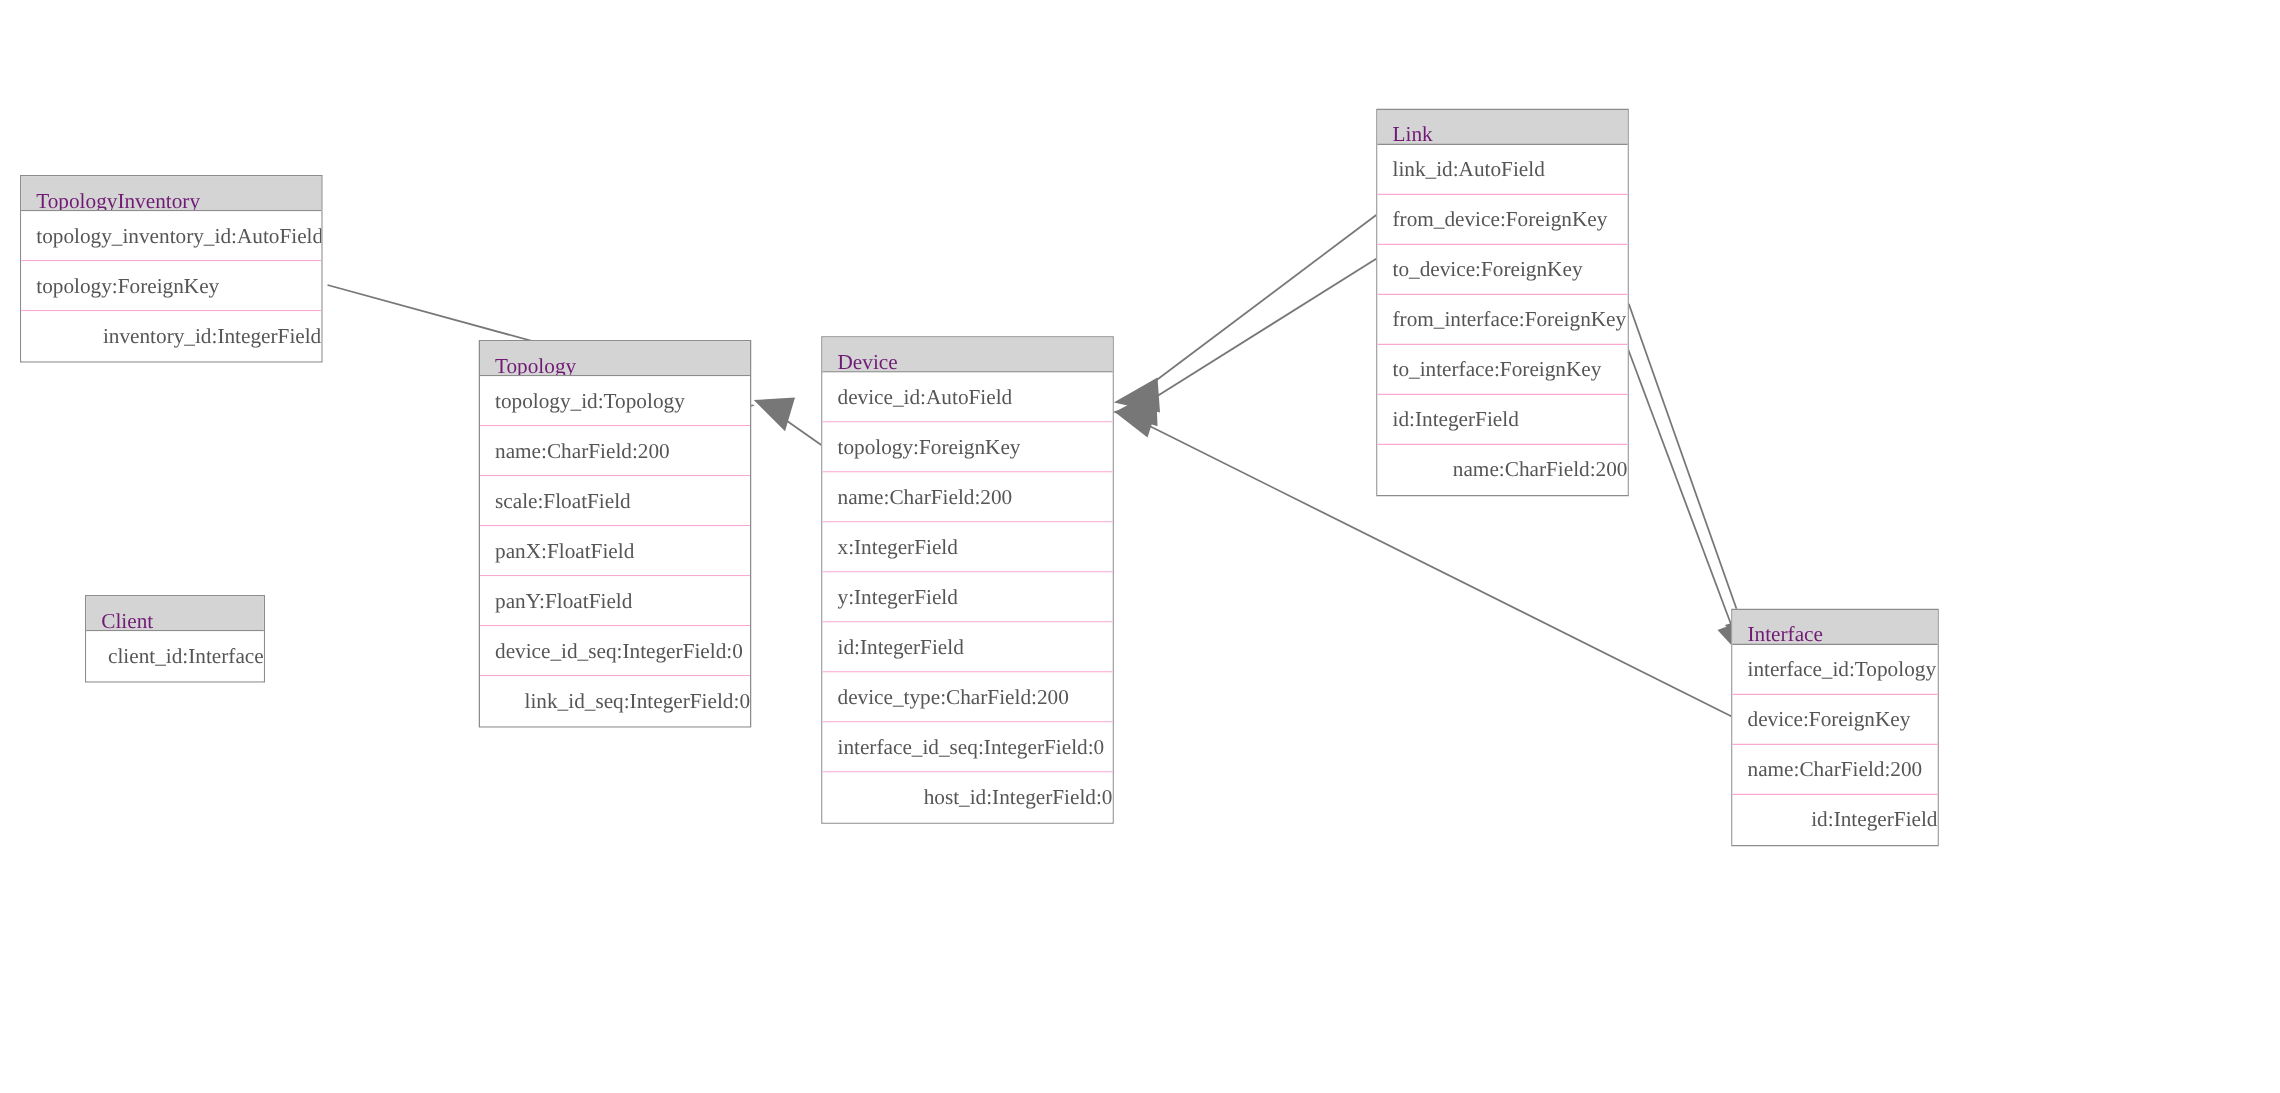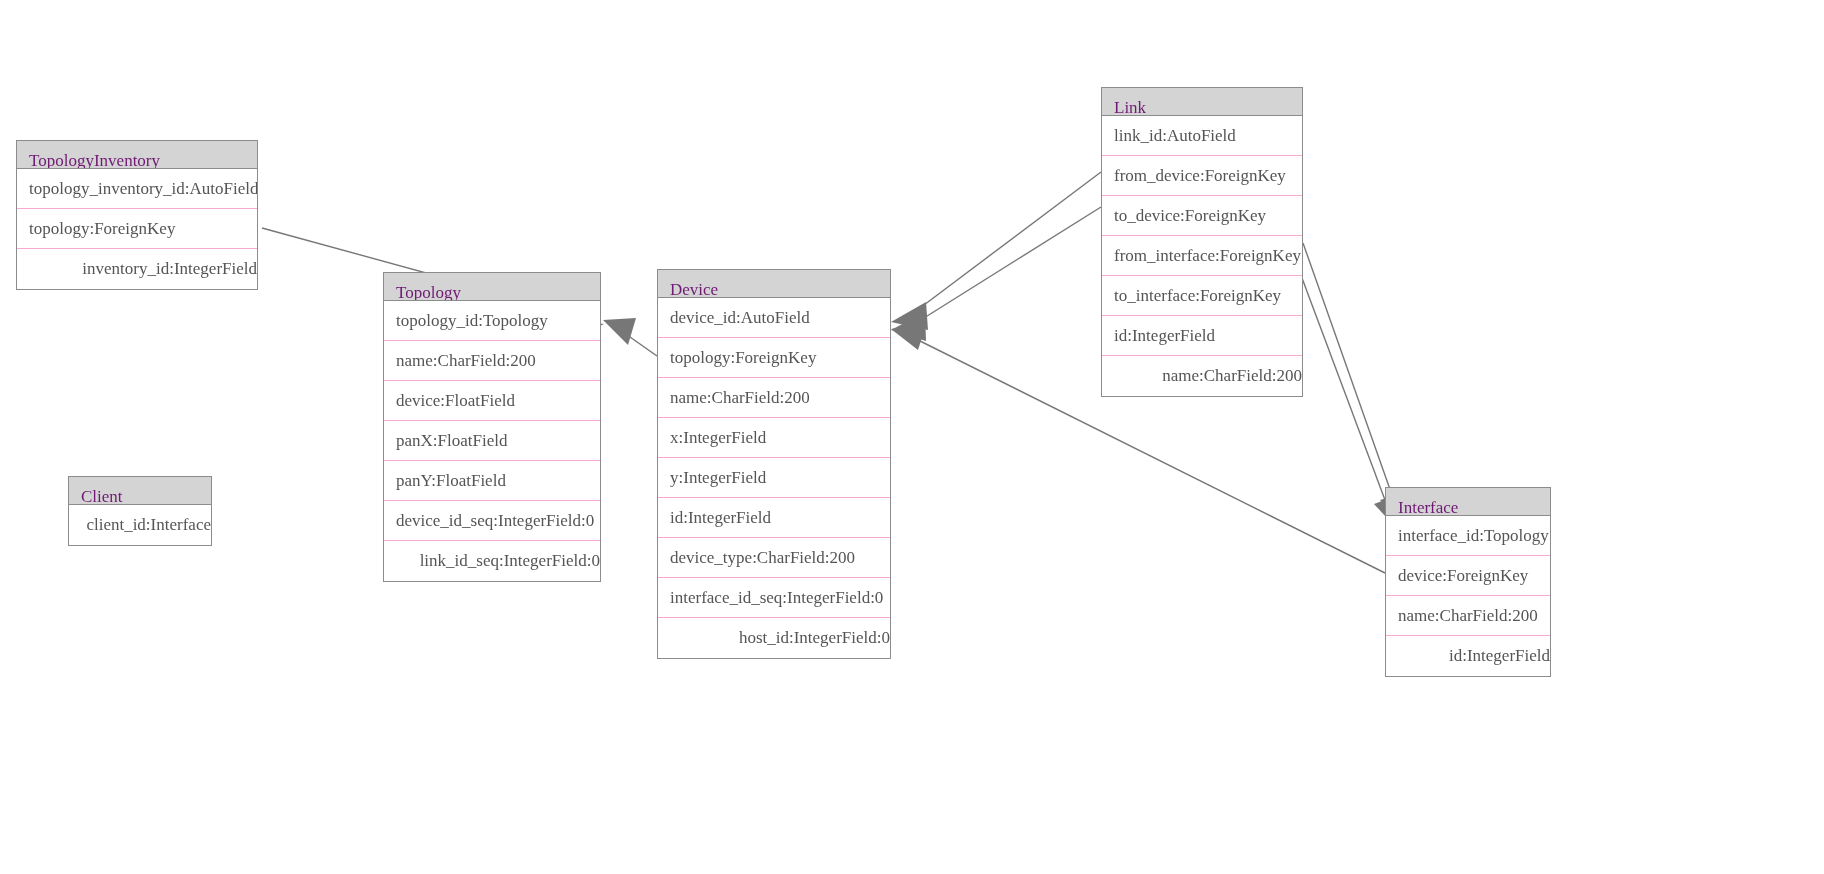--- a/index.html
+++ b/index.html
@@ -107,21 +107,21 @@
     <div class="entity-title">TopologyInventory</div>
     <div class="entity-field">topology_inventory_id:AutoField</div>
     <div class="entity-field">topology:ForeignKey</div>
     <div class="entity-field">inventory_id:IntegerField</div>
   </div>
 
   <div class="entity" style="left:383px; top:272px; width:218px;">
     <div class="entity-title">Topology</div>
     <div class="entity-field">topology_id:Topology</div>
     <div class="entity-field">name:CharField:200</div>
-    <div class="entity-field">device:FloatField</div>
+    <div class="entity-field">scale:FloatField</div>
     <div class="entity-field">panX:FloatField</div>
     <div class="entity-field">panY:FloatField</div>
     <div class="entity-field">device_id_seq:IntegerField:0</div>
     <div class="entity-field">link_id_seq:IntegerField:0</div>
   </div>
 
   <div class="entity" style="left:68px; top:476px; width:144px;">
     <div class="entity-title">Client</div>
     <div class="entity-field">client_id:Interface</div>
   </div>

